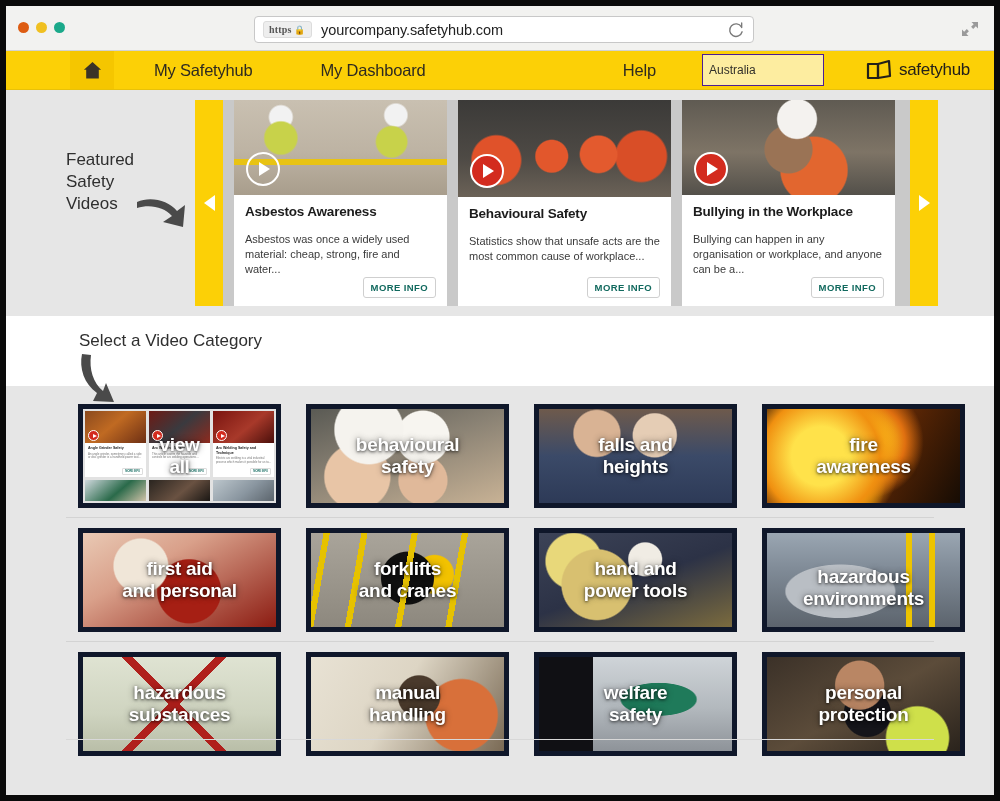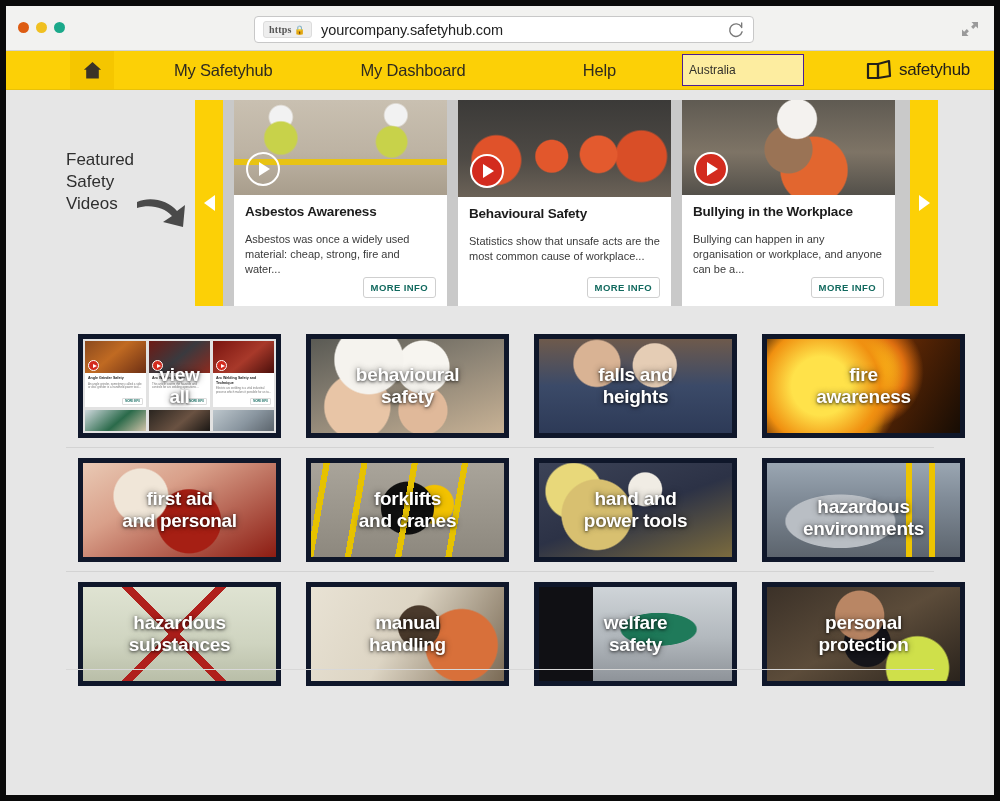--- a/index.html
+++ b/index.html
@@ -80,21 +80,20 @@
     width: 20px; height: 20px; color: #9a9a9a;
   }
 
   
   .nav-bar {
     position: relative;
     height: 39px;
     background: #fcd006;
     display: flex; align-items: stretch;
     border-bottom: 1px solid #e8c109;
-    gap: 20px;
   }
   .nav-home {
     width: 44px;
     background: #f5c600;
     display: flex; align-items: center; justify-content: center;
     margin-left: 64px;
     cursor: pointer;
   }
   .home-icon { width: 21px; height: 21px; color: #3b3427; }
   .nav-link {
@@ -542,20 +541,28 @@
             </div>
           </div>
 
         </div>
         <div class="car-arrow">
           <span class="tri tri-right"></span>
         </div>
       </div>
     </div>
 
+    <div class="select-band">
+      <div class="select-title">Select a Video Category</div>
+      <span class="select-arrow">
+        <svg viewBox="0 0 44 54" width="44" height="54" fill="currentColor">
+          <path d="M4 2 C1 16, 6 32, 19 41 L15 49 L36 50 L28 31 L25 39 C15 31, 11 17, 13 3 Z"></path>
+        </svg>
+      </span>
+    </div>
 
     <div class="cat-area">
 
       <div class="cat-row">
 
         <div class="cat-tile">
           <div class="viewall-grid">
             <div class="mini-card">
               <div class="mini-thumb ph-mini-a">
                     <span class="mini-play"></span>

